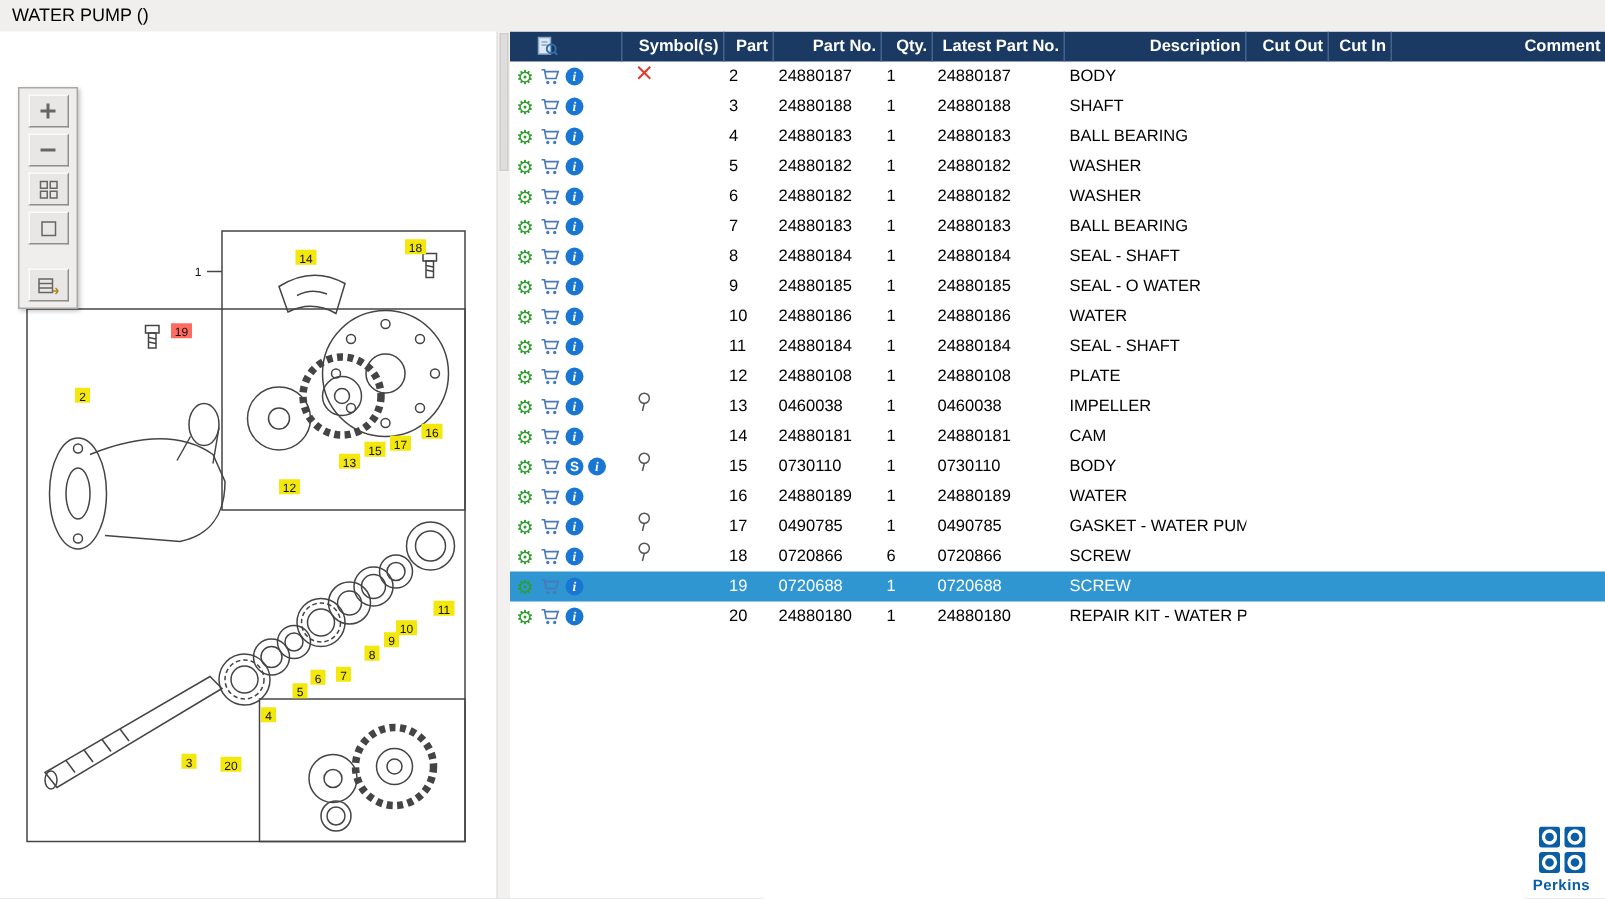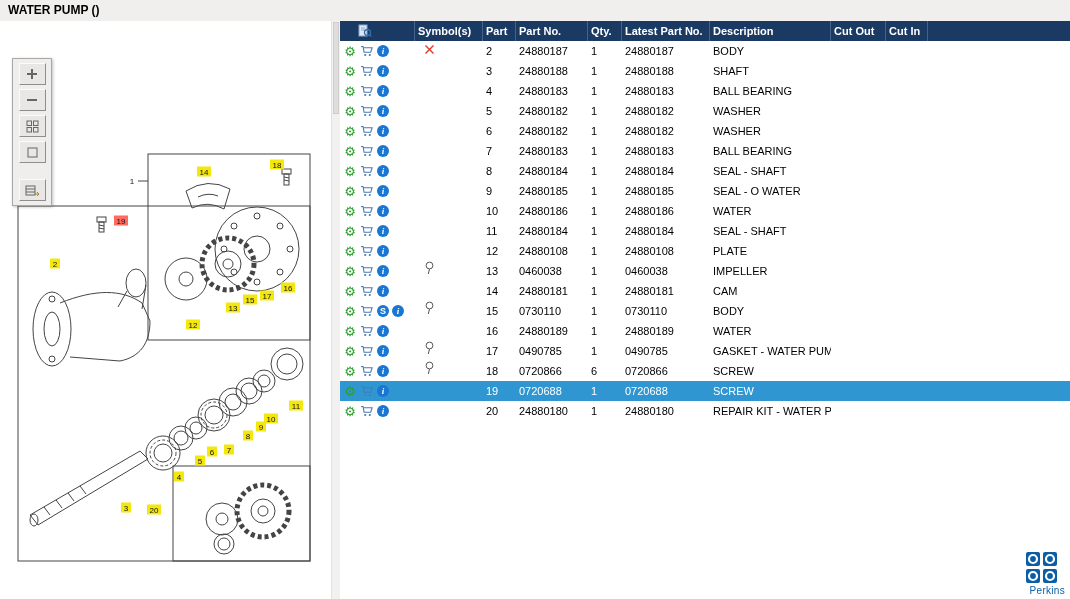--- a/index.html
+++ b/index.html
@@ -1,54 +1,54 @@
 <!DOCTYPE html>
 <html style="--header-bg: #1a3a64; --sel-bg: #2f96d2; --accent: #1976d2; --gear: #2e9e2e; --perkins: #0a5ea6;"><head>
 <meta charset="utf-8">
 <style>
   html,body{margin:0;padding:0;background:#d8d8d8;}
   .page{position:relative;width:1070px;height:599px;background:#f1efee;overflow:hidden;
         font-family:"Liberation Sans",sans-serif;font-size:11px;color:#000;}
   .titlebar{position:absolute;left:0;top:0;right:0;height:21px;line-height:21px;
-            padding-left:8px;font-weight:bold;font-size:12px;}
+            padding-left:8px;font-weight:normal;font-size:12px;}
   
   .diagram-panel{position:absolute;left:0;top:21px;width:331px;bottom:0;background:#fff;overflow:hidden;}
   .vscroll{position:absolute;left:331px;top:21px;width:8px;bottom:0;background:#f2f1f0;
            border-left:1px solid #e3e2e1;border-right:1px solid #d8d7d6;}
   .vthumb{margin:1px;height:90px;background:#dedddc;border:1px solid #cfcecd;}
   
   .palette{position:absolute;left:12px;top:58px;width:34px;background:#efeeed;border:1px solid #a9a8a7;
            box-shadow:1px 1px 3px rgba(0,0,0,.25);padding:4px 2px;display:flex;flex-direction:column;
            align-items:center;gap:4px;z-index:5;}
   .pbtn{width:25px;height:20px;background:#e8e7e6;border:1px solid;
         border-color:#fbfbfb #8f8e8d #8f8e8d #fbfbfb;display:flex;align-items:center;
         justify-content:center;font-size:14px;font-weight:bold;color:#666;cursor:pointer;}
   .pbtn.print{margin-top:12px;}
   
   .table-panel{position:absolute;left:340px;top:21px;right:0;bottom:0;background:#fff;overflow:hidden;}
-  .thead{display:flex;height:20px;background:var(--header-bg,#1a3a64);color:#fff;font-weight:bold;}
+  .thead{display:flex;height:20px;background:var(--header-bg,#1a3a64);color:#fff;font-weight:bold;text-align:right;}
   .th{box-sizing:border-box;line-height:20px;padding:0 3px;border-right:1px solid #44628e;
       overflow:hidden;white-space:nowrap;}
   .trow{display:flex;height:20px;}
   .td{box-sizing:border-box;line-height:20px;padding:0 3px;overflow:hidden;white-space:nowrap;}
   .c-icons{width:75px}.c-sym{width:68px}.c-item{width:33px}.c-parts{width:72px}.c-qty{width:34px}
   .c-latest{width:88px}.c-desc{width:121px}.c-cutout{width:55px}.c-cutin{width:42px}
   .c-comment{flex:1;border-right:none}
   .trow.sel{background:var(--sel-bg,#2f96d2);color:#fff;}
   .td.c-icons{display:flex;align-items:center;gap:3px;padding-left:3px;}
   .td.c-sym{display:flex;align-items:center;padding-left:9px;}
   .th.c-icons{display:flex;align-items:center;padding-left:18px;}
   .ic{display:inline-flex;align-items:center;justify-content:center;}
   .ic-gear{color:var(--gear,#2e9e2e);font-size:13px;width:14px;line-height:13px;}
   .ic-info,.ic-s{width:12px;height:12px;border-radius:50%;background:var(--accent,#1976d2);
                  color:#fff;font-size:9px;font-weight:bold;flex:0 0 auto;}
   .ic-info{font-family:"Liberation Serif",serif;font-style:italic;}
   
   .logo{position:absolute;right:5px;bottom:3px;width:48px;text-align:center;}
-  .logo-text{color:var(--perkins,#0a5ea6);font-weight:normal;font-size:10px;letter-spacing:.3px;text-align:right;}
+  .logo-text{color:var(--perkins,#0a5ea6);font-weight:bold;font-size:10px;letter-spacing:.3px;}
   svg text{font-family:"Liberation Sans",sans-serif;}
 </style>
 </head>
 <body>
 
 <div class="page">
 
   <div class="titlebar">WATER PUMP ()</div>
 
   <div class="diagram-panel">
@@ -284,20 +284,21 @@
         </svg>
       </div>
       <div class="th c-sym">Symbol(s)</div>
       <div class="th c-item">Part</div>
       <div class="th c-parts">Part No.</div>
       <div class="th c-qty">Qty.</div>
       <div class="th c-latest">Latest Part No.</div>
       <div class="th c-desc">Description</div>
       <div class="th c-cutout">Cut Out</div>
       <div class="th c-cutin">Cut In</div>
+      <div class="th c-comment">Comment</div>
     </div>
     <div class="tbody">
         <div class="trow">
           <div class="td c-icons">
             <span class="ic ic-gear">⚙</span>
             <span class="ic ic-cart">
               <svg width="14" height="12" viewBox="0 0 14 12">
                 <path d="M1 1.5h2l1.1 5.8h6.6l1.4-4.6H3.7" fill="none" stroke="#4a7ab5" stroke-width="1.1"></path>
                 <circle cx="5.2" cy="10" r="1.1" fill="#4a7ab5"></circle>
                 <circle cx="9.8" cy="10" r="1.1" fill="#4a7ab5"></circle>

